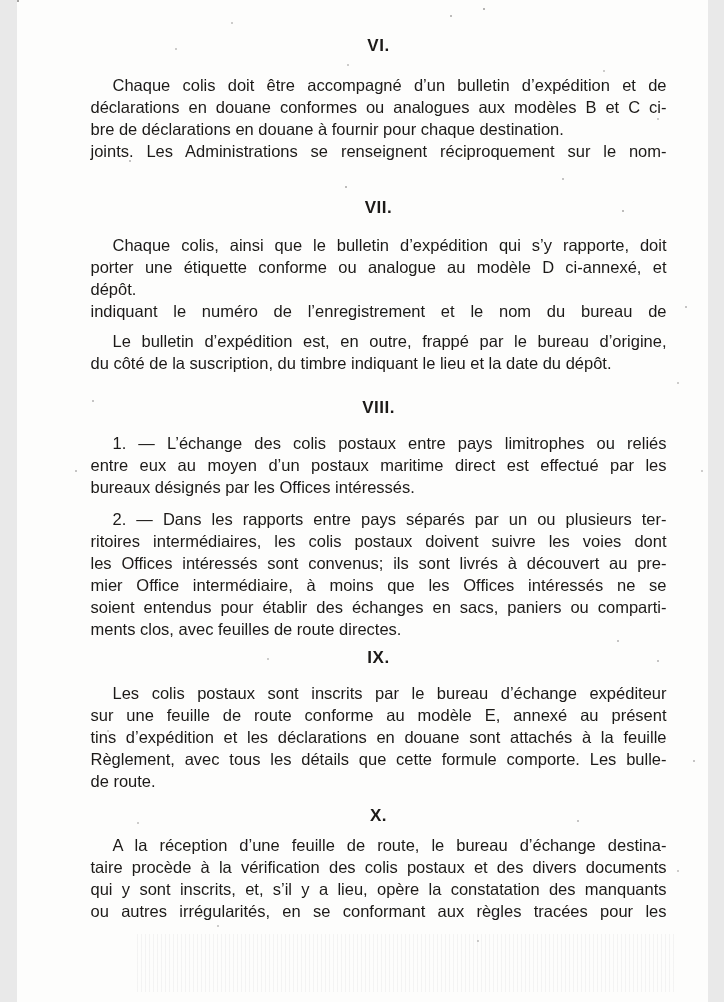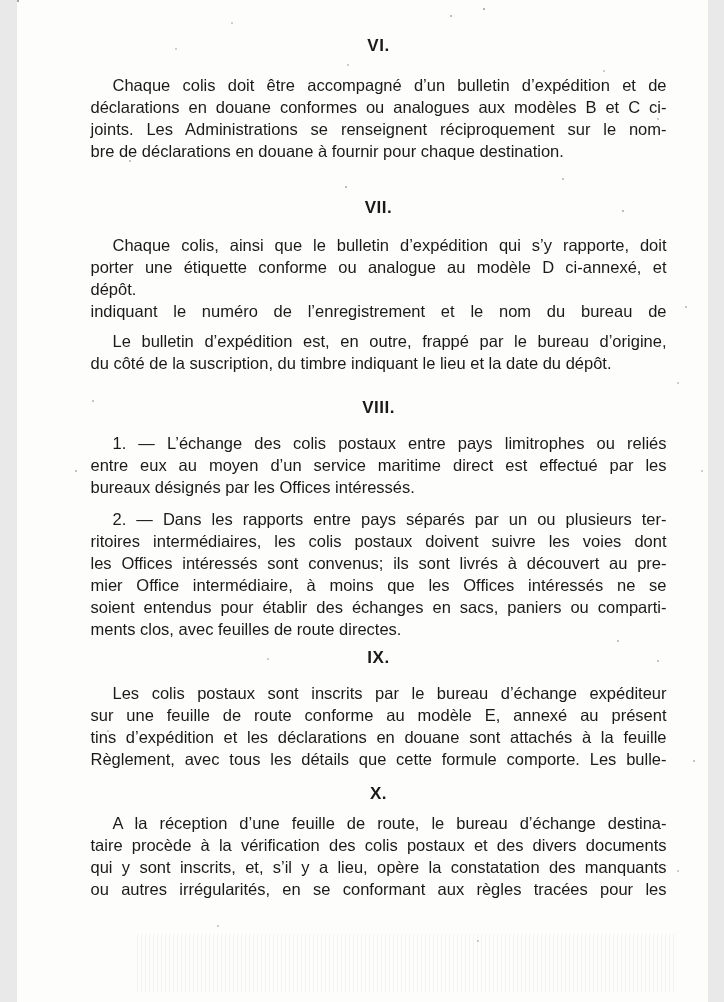--- a/index.html
+++ b/index.html
@@ -112,57 +112,58 @@
 </head>
 <body>
 
 <div class="page">
   <div class="text-column">
 
     <h2 class="section-heading">VI.</h2>
     <p class="para mt-p-lg">
       <span class="line indent">Chaque colis doit être accompagné d’un bulletin d’expédition et de</span>
       <span class="line">déclarations en douane conformes ou analogues aux modèles B et C ci-</span>
+      <span class="line last">bre de déclarations en douane à fournir pour chaque destination.</span>
       <span class="line">joints. Les Administrations se renseignent réciproquement sur le nom-</span>
-      <span class="line last">bre de déclarations en douane à fournir pour chaque destination.</span>
     </p>
 
     <h2 class="section-heading mt-h-vii">VII.</h2>
     <p class="para mt-p-md">
       <span class="line indent">Chaque colis, ainsi que le bulletin d’expédition qui s’y rapporte, doit</span>
       <span class="line">porter une étiquette conforme ou analogue au modèle D ci-annexé, et</span>
       <span class="line last">dépôt.</span>
       <span class="line">indiquant le numéro de l’enregistrement et le nom du bureau de</span>
     </p>
     <p class="para">
       <span class="line indent">Le bulletin d’expédition est, en outre, frappé par le bureau d’origine,</span>
       <span class="line last">du côté de la suscription, du timbre indiquant le lieu et la date du dépôt.</span>
     </p>
 
     <h2 class="section-heading mt-h-viii">VIII.</h2>
     <p class="para mt-p-sm">
       <span class="line indent">1. — L’échange des colis postaux entre pays limitrophes ou reliés</span>
-      <span class="line">entre eux au moyen d’un service maritime direct est effectué par les</span>
+      <span class="line">entre eux au moyen d’un postaux maritime direct est effectué par les</span>
       <span class="line last">bureaux désignés par les Offices intéressés.</span>
     </p>
     <p class="para mt-p-gap">
       <span class="line indent">2. — Dans les rapports entre pays séparés par un ou plusieurs ter-</span>
       <span class="line">ritoires intermédiaires, les colis postaux doivent suivre les voies dont</span>
       <span class="line">les Offices intéressés sont convenus; ils sont livrés à découvert au pre-</span>
       <span class="line">mier Office intermédiaire, à moins que les Offices intéressés ne se</span>
       <span class="line">soient entendus pour établir des échanges en sacs, paniers ou comparti-</span>
       <span class="line last">ments clos, avec feuilles de route directes.</span>
     </p>
 
     <h2 class="section-heading mt-h-ix">IX.</h2>
     <p class="para mt-p-sm">
       <span class="line indent">Les colis postaux sont inscrits par le bureau d’échange expéditeur</span>
       <span class="line">sur une feuille de route conforme au modèle E, annexé au présent</span>
       <span class="line">tins d’expédition et les déclarations en douane sont attachés à la feuille</span>
       <span class="line">Règlement, avec tous les détails que cette formule comporte. Les bulle-</span>
+      <span class="line last">de route.</span>
     </p>
 
     <h2 class="section-heading mt-h-x">X.</h2>
     <p class="para mt-p-xs">
       <span class="line indent">A la réception d’une feuille de route, le bureau d’échange destina-</span>
       <span class="line">taire procède à la vérification des colis postaux et des divers documents</span>
       <span class="line">qui y sont inscrits, et, s’il y a lieu, opère la constatation des manquants</span>
       <span class="line">ou autres irrégularités, en se conformant aux règles tracées pour les</span>
     </p>
 

